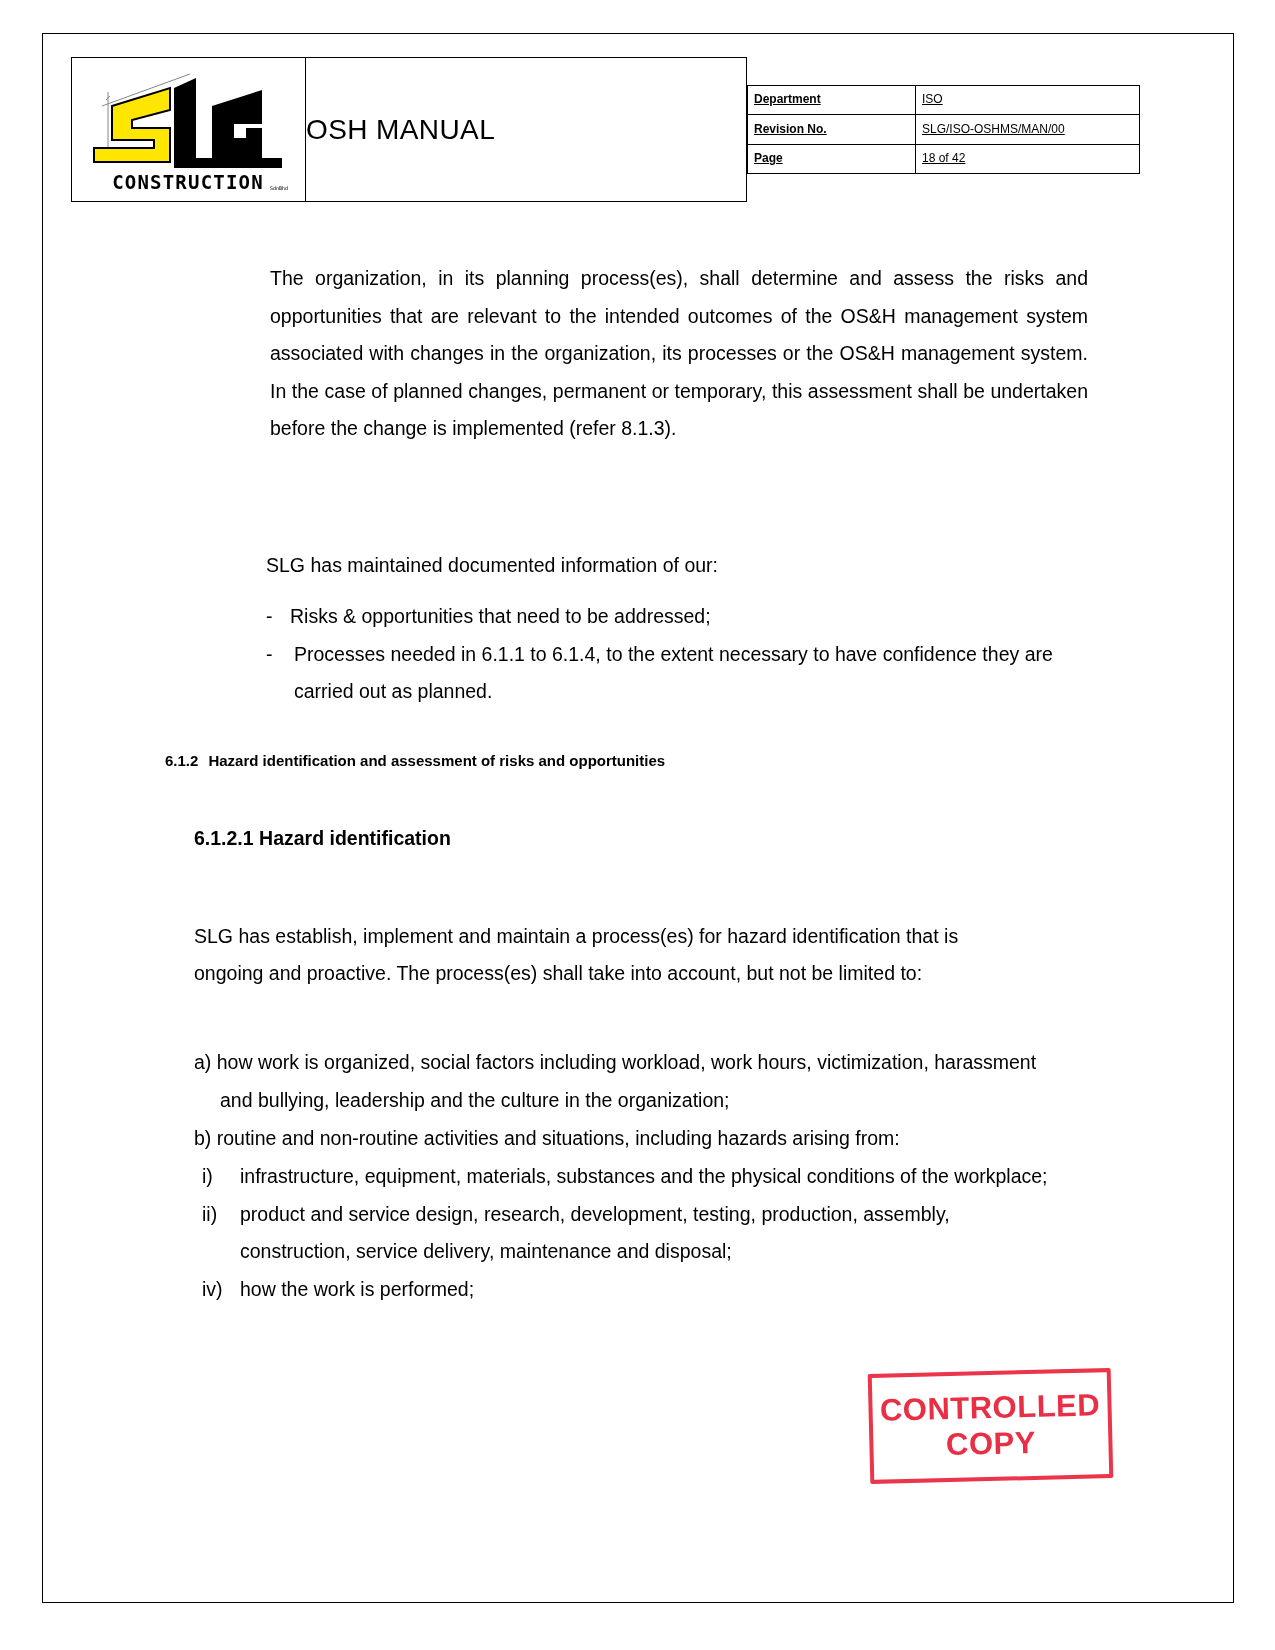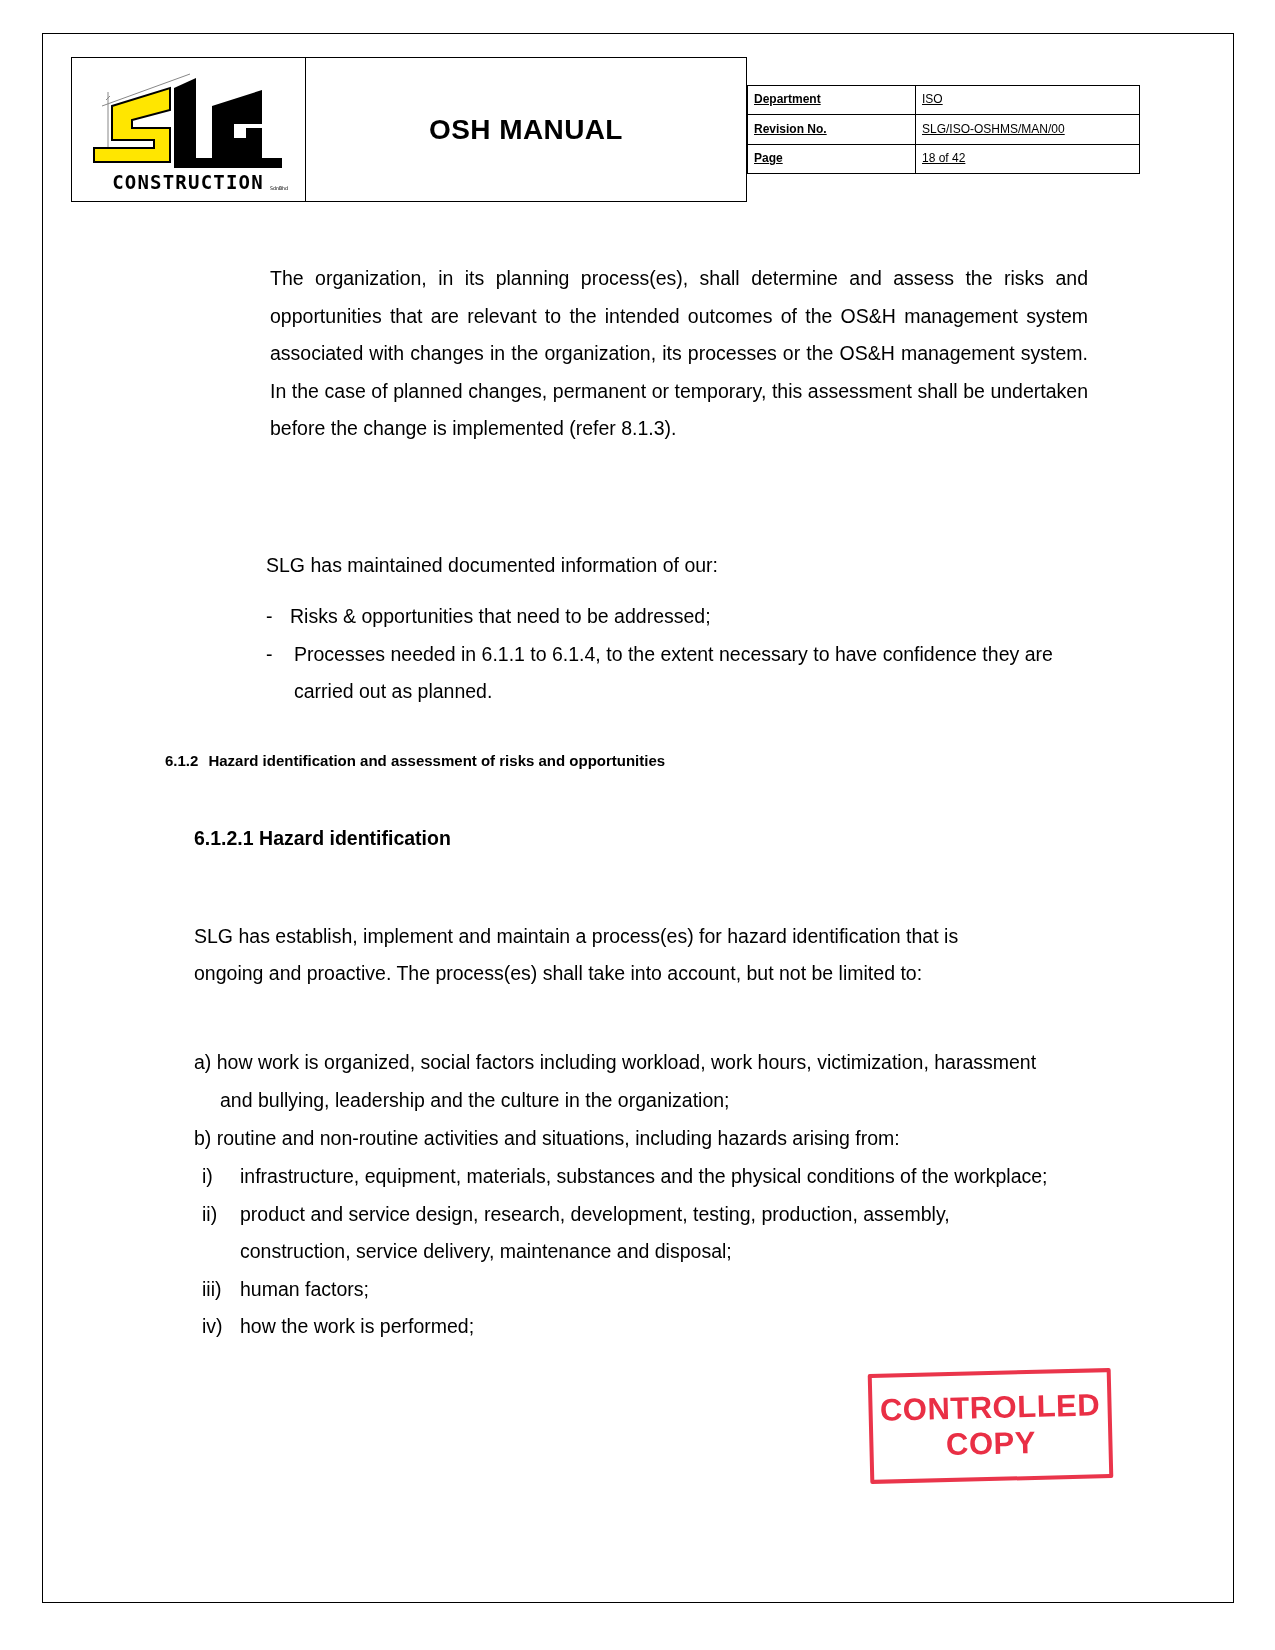--- a/index.html
+++ b/index.html
@@ -44,23 +44,23 @@
     vertical-align: middle;
   }
   .logo-cell {
     width: 233px;
     height: 143px;
     padding: 0;
     text-align: center;
   }
   .title-cell {
     width: 440px;
-    text-align: center;
+    text-align: left;
     font-size: 28px;
-    font-weight: bold;
+    font-weight: normal;
     letter-spacing: 0.4px;
   }
   .meta-cell-wrap {
     width: 393px;
     padding: 0 !important;
     border: none !important;
     vertical-align: top;
   }
   .meta-table {
     width: 100%;
@@ -338,24 +338,20 @@
     <div class="roman-list">
       <div class="roman-item">
         <span class="roman-mark">i)</span>
         <span class="roman-text">infrastructure, equipment, materials, substances and the physical conditions of the workplace;</span>
       </div>
       <div class="roman-item">
         <span class="roman-mark">ii)</span>
         <span class="roman-text">product and service design, research, development, testing, production, assembly, construction, service delivery, maintenance and disposal;</span>
       </div>
       <div class="roman-item">
-        <span class="roman-mark">iii)</span>
-        <span class="roman-text">human factors;</span>
-      </div>
-      <div class="roman-item">
         <span class="roman-mark">iv)</span>
         <span class="roman-text">how the work is performed;</span>
       </div>
     </div>
 
   </div>
 
   <div class="stamp">
     <div class="stamp-box"></div>
     <div class="stamp-text">

